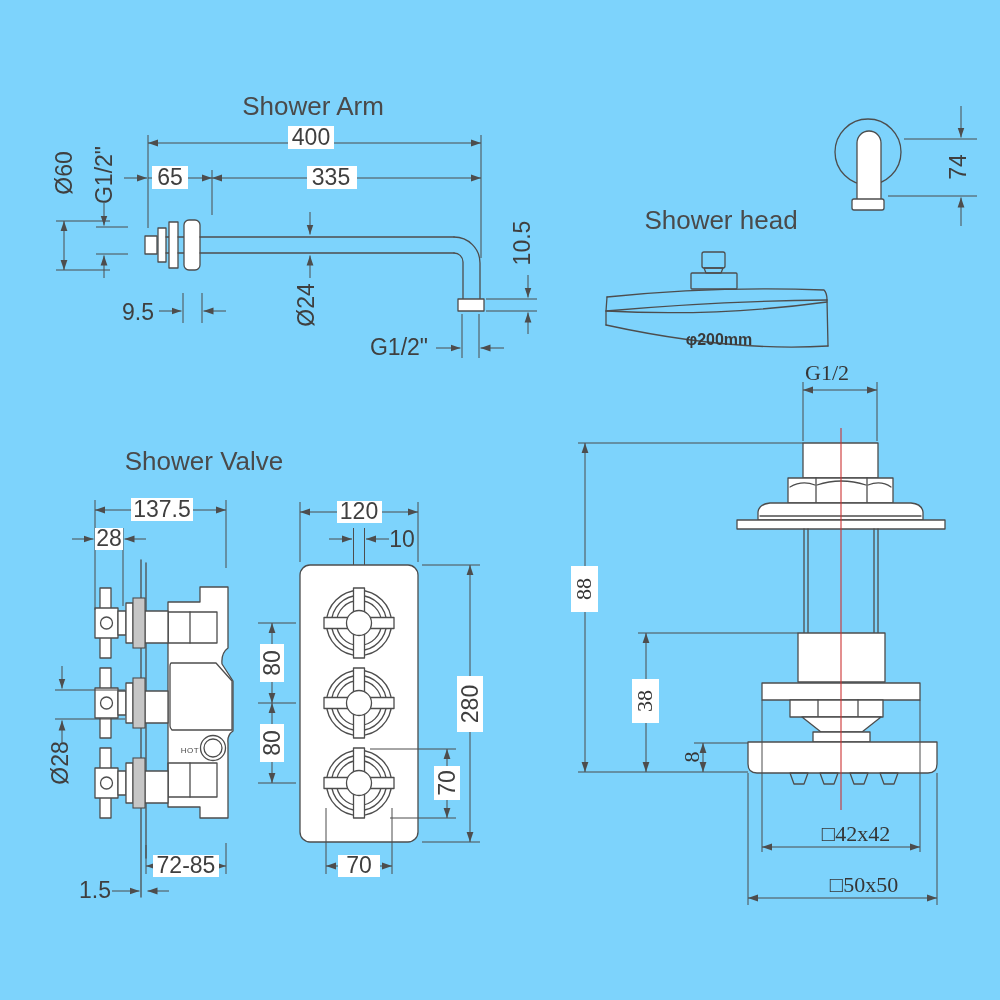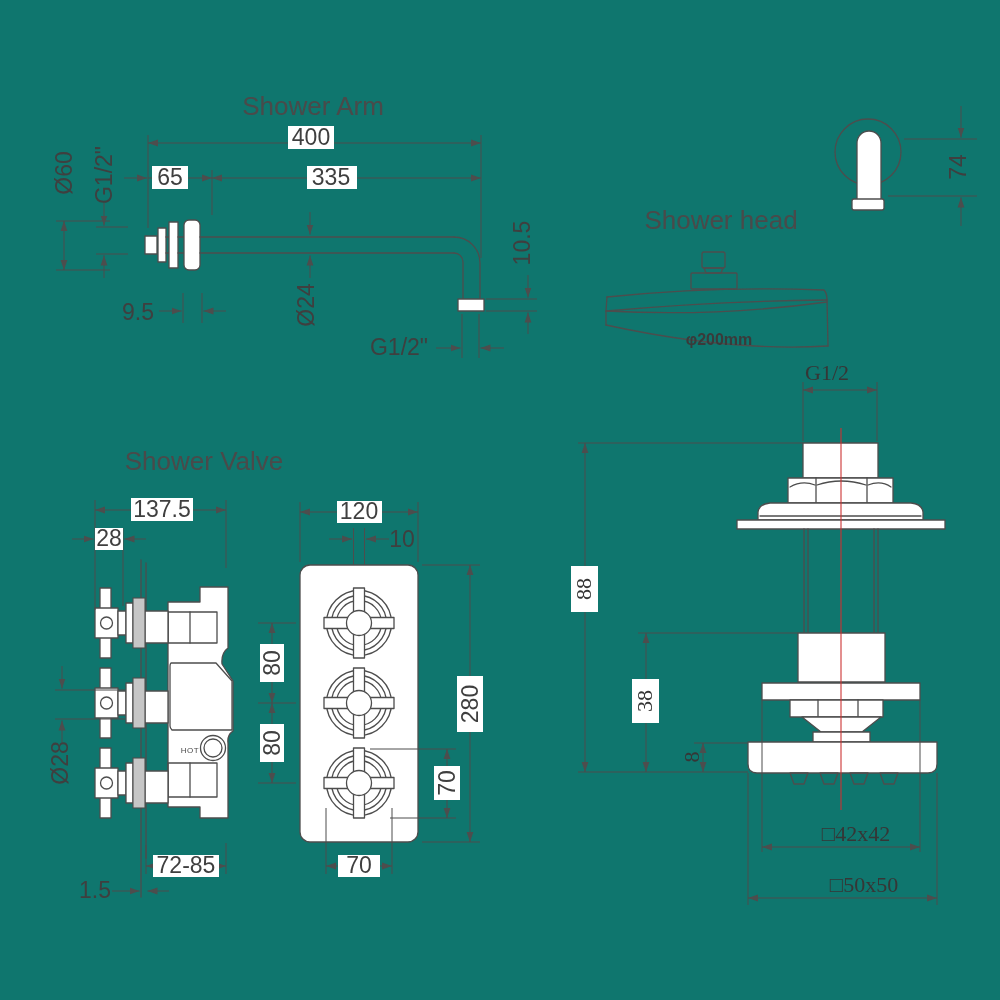--- a/index.html
+++ b/index.html
@@ -1,16 +1,16 @@
 <!DOCTYPE html>
 <html><head>
 <meta charset="utf-8">
 <style>
   html,body{margin:0;padding:0;background:#ffffff;}
-  #stage{width:1000px;height:1000px;position:relative;background:#0f766e;overflow:hidden;}
+  #stage{width:1000px;height:1000px;position:relative;background:#7dd3fc;overflow:hidden;}
   svg{display:block;}
   .ol{fill:none;stroke:#4d4d4d;stroke-width:1.3;stroke-linejoin:round;stroke-linecap:round;}
   .olf{fill:#ffffff;stroke:#4d4d4d;stroke-width:1.3;stroke-linejoin:round;}
   .gry{fill:#c6c6c6;stroke:#4d4d4d;stroke-width:1.1;}
   .dim{fill:none;stroke:#4d4d4d;stroke-width:1;}
   .red{fill:none;stroke:#cc3333;stroke-width:1.1;}
   .bg{fill:#ffffff;stroke:none;}
   text{fill:#3f3f3f;font-family:"Liberation Sans",sans-serif;font-size:23px;text-anchor:middle;}
   .t-title{font-size:26px;fill:#4a4a4a;}
   .t-serif{font-family:"Liberation Serif",serif;font-size:22px;fill:#363636;}

